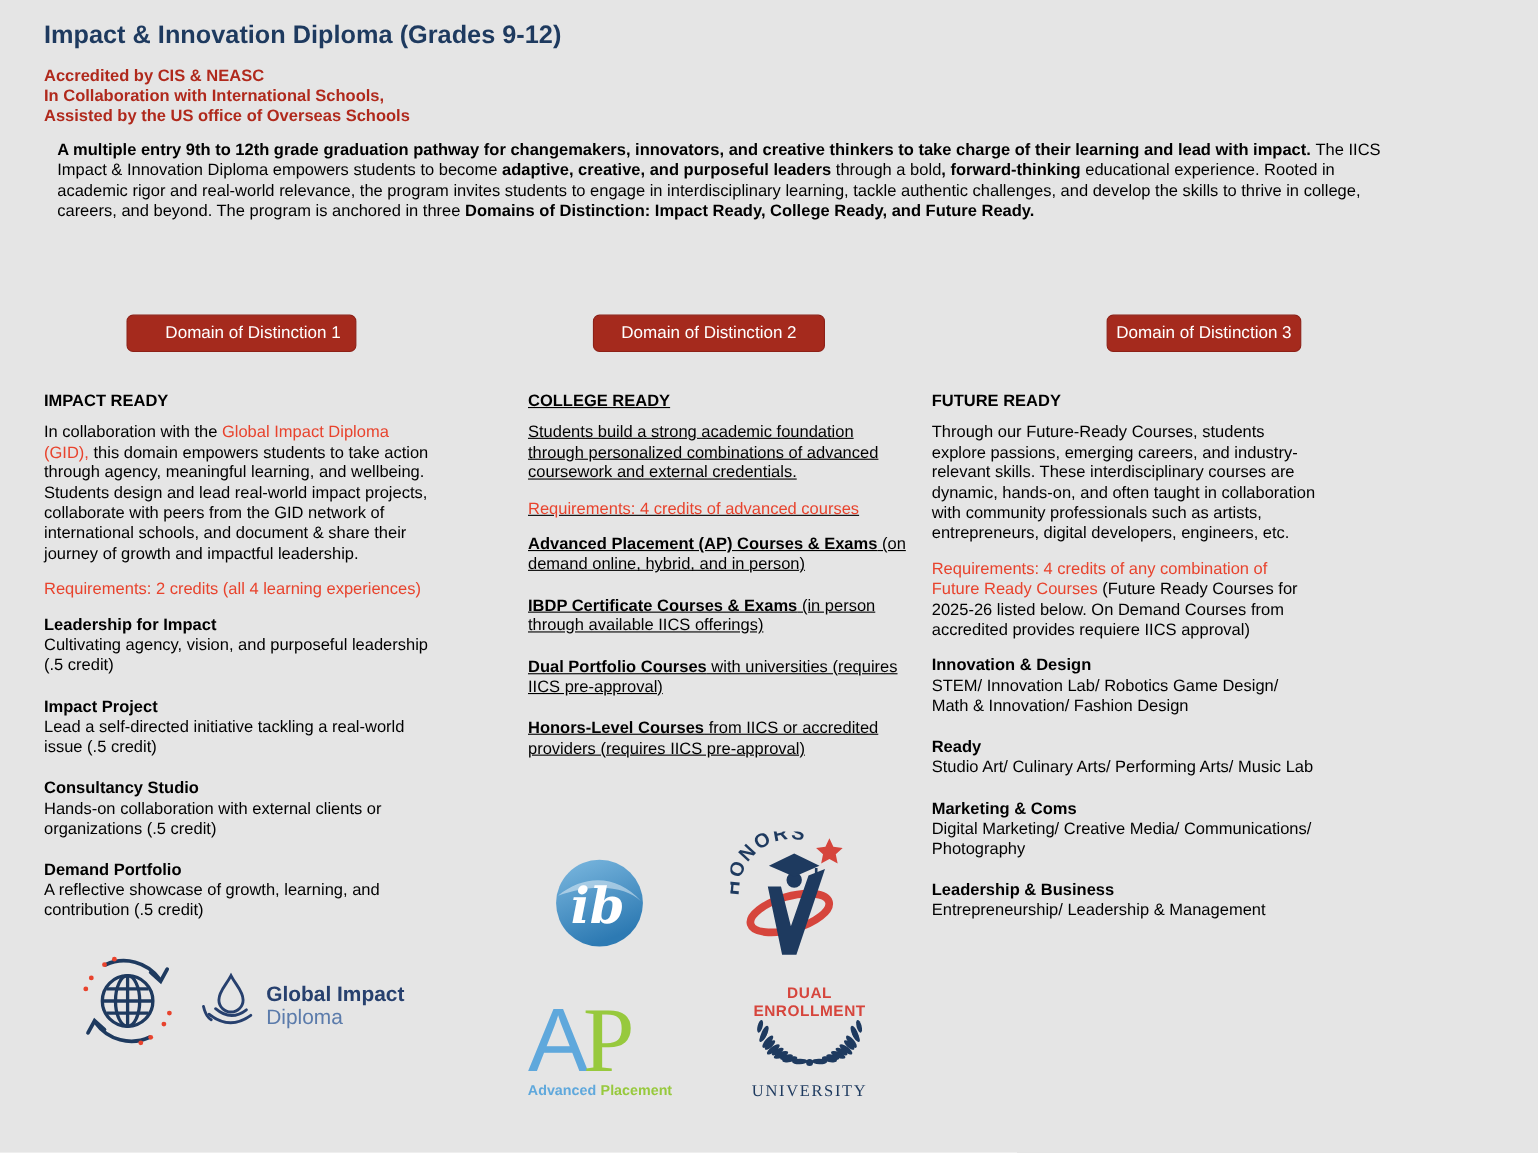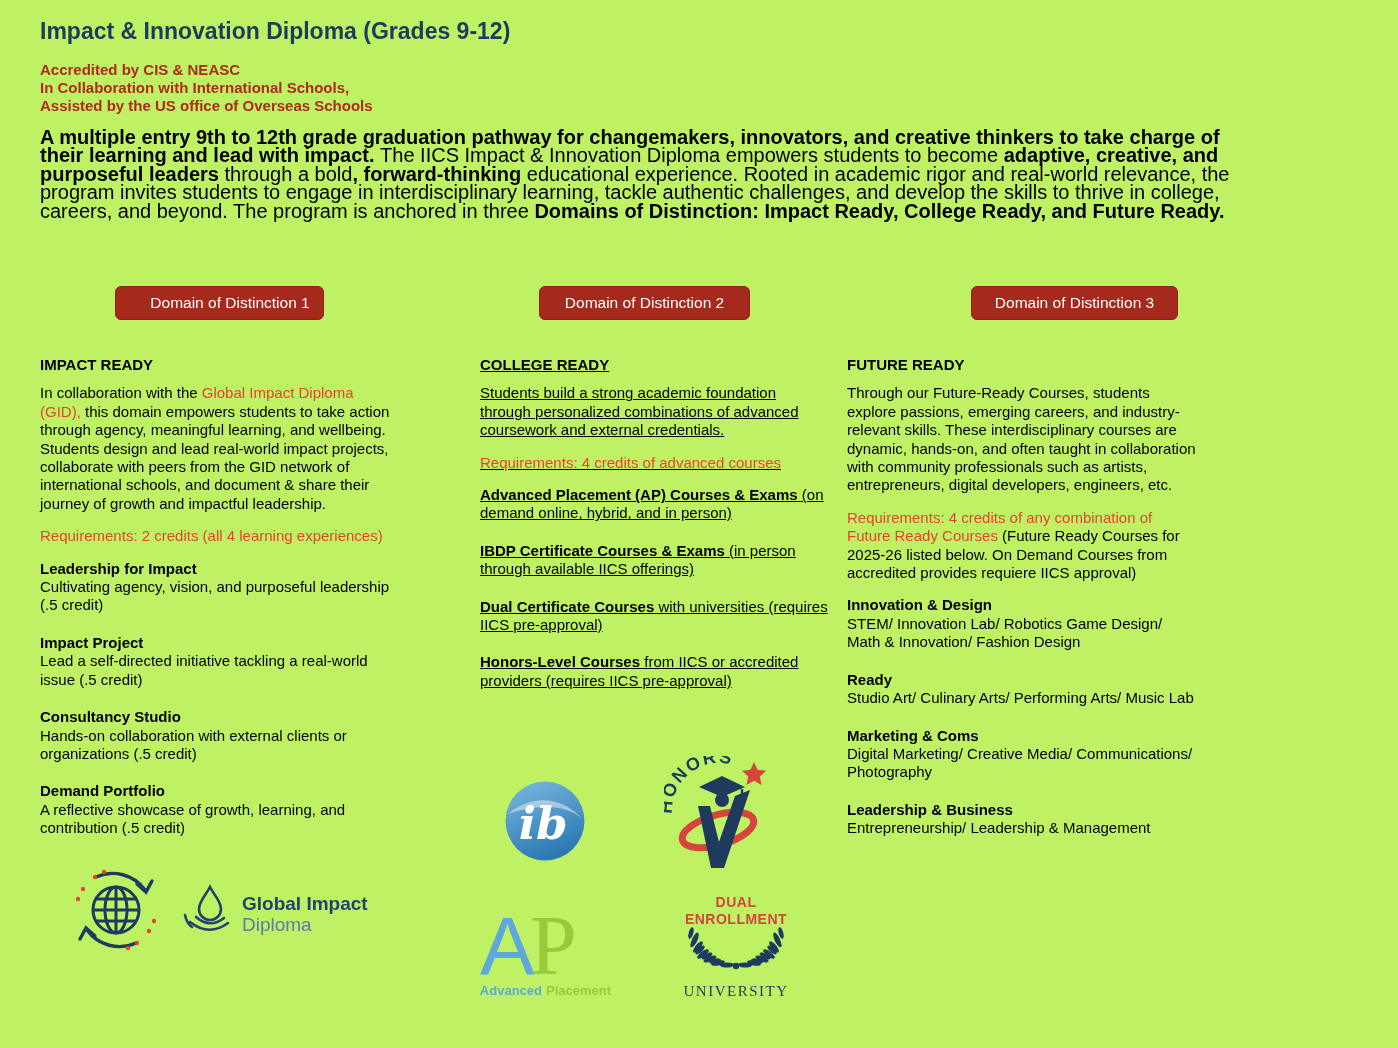--- a/index.html
+++ b/index.html
@@ -1,28 +1,28 @@
 <!DOCTYPE html>
 <html><head>
 <meta charset="utf-8">
 <style>
   html,body{margin:0;padding:0;background:#ffffff;}
-  .page{position:relative;width:1398px;height:1048px;background:#bef264;overflow:hidden;
+  .page{position:relative;width:1398px;height:1048px;background:#e5e5e5;overflow:hidden;
         font-family:"Liberation Sans",sans-serif;color:#000;}
   .title{position:absolute;left:40px;top:18px;margin:0;font-size:23px;font-weight:bold;color:#1e3a5f;}
   .subtitle{position:absolute;left:40px;top:61px;font-size:15px;font-weight:bold;color:#b0291c;line-height:18px;}
-  .intro{position:absolute;left:40px;top:128px;width:1212px;margin:0;font-size:20px;line-height:18.4px;}
+  .intro{position:absolute;left:52px;top:128px;width:1212px;margin:0;font-size:15px;line-height:18.4px;}
   .b{font-weight:bold;}
   .red{color:#e8432d;}
   .domain-btn{position:absolute;top:286px;height:34px;box-sizing:border-box;
       background:#a52a1d;border:1px solid #8d2017;border-radius:6px;color:#fff;
       font-size:15.5px;display:flex;align-items:center;justify-content:center;cursor:pointer;}
   #btn1{left:115px;width:209px;padding-left:21px;}
   #btn2{left:539px;width:211px;}
-  #btn3{left:971px;width:207px;}
+  #btn3{left:1006px;width:177px;}
   .col{position:absolute;top:356px;font-size:15px;line-height:18.4px;}
   #col1{left:40px;width:358px;}
   #col2{left:480px;width:348px;text-decoration:underline;}
   #col3{left:847px;width:352px;}
   .col h2{font-size:15px;font-weight:bold;margin:0 0 10px 0;}
   .col p{margin:0 0 14px 0;}
   .block{margin-bottom:19px;}
   .block .t{font-weight:bold;}
   .logo{position:absolute;}
   #globe-icon{left:66px;top:860px;}
@@ -74,21 +74,21 @@
       <div>A reflective showcase of growth, learning, and contribution (.5 credit)</div>
     </div>
   </div>
 
   <div class="col" id="col2">
     <h2>COLLEGE READY</h2>
     <p>Students build a strong academic foundation through personalized combinations of advanced coursework and external credentials.</p>
     <p class="red">Requirements: 4 credits of advanced courses</p>
     <div class="block"><span class="t">Advanced Placement (AP) Courses &amp; Exams</span><span> (on demand online, hybrid, and in person)</span></div>
     <div class="block"><span class="t">IBDP Certificate Courses &amp; Exams</span><span> (in person through available IICS offerings)</span></div>
-    <div class="block"><span class="t">Dual Certificate Courses</span><span> with universities (requires IICS pre-approval)</span></div>
+    <div class="block"><span class="t">Dual Portfolio Courses</span><span> with universities (requires IICS pre-approval)</span></div>
     <div class="block"><span class="t">Honors-Level Courses</span><span> from IICS or accredited providers (requires IICS pre-approval)</span></div>
   </div>
 
   <div class="col" id="col3">
     <h2>FUTURE READY</h2>
     <p>Through our Future-Ready Courses, students explore passions, emerging careers, and industry-relevant skills. These interdisciplinary courses are dynamic, hands-on, and often taught in collaboration with community professionals such as artists, entrepreneurs, digital developers, engineers, etc.</p>
     <p><span class="red">Requirements: 4 credits of any combination of Future Ready Courses</span><span> (Future Ready Courses for 2025-26 listed below. On Demand Courses from accredited provides requiere IICS approval)</span></p>
     <div class="block">
       <div class="t">Innovation &amp; Design</div>
       <div>STEM/ Innovation Lab/ Robotics Game Design/ Math &amp; Innovation/ Fashion Design</div>

